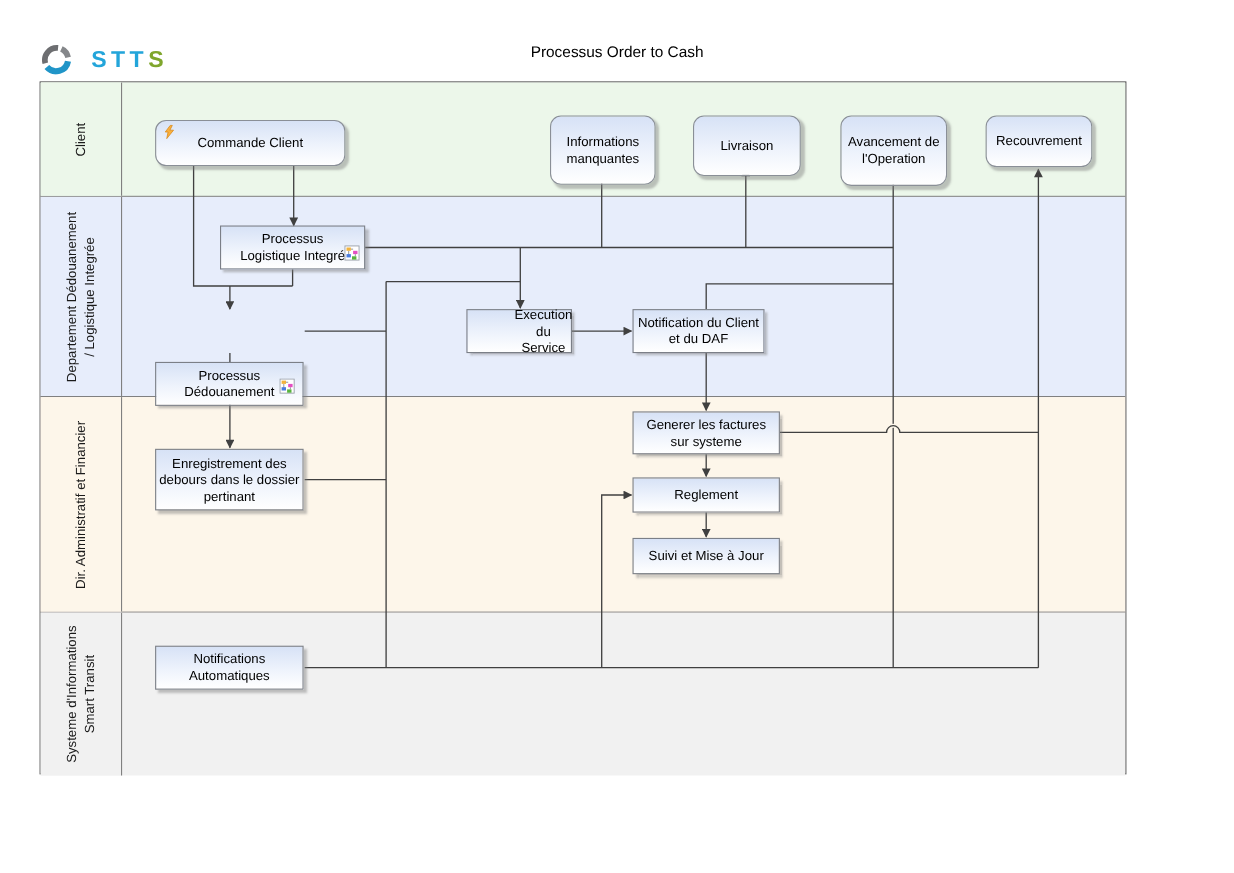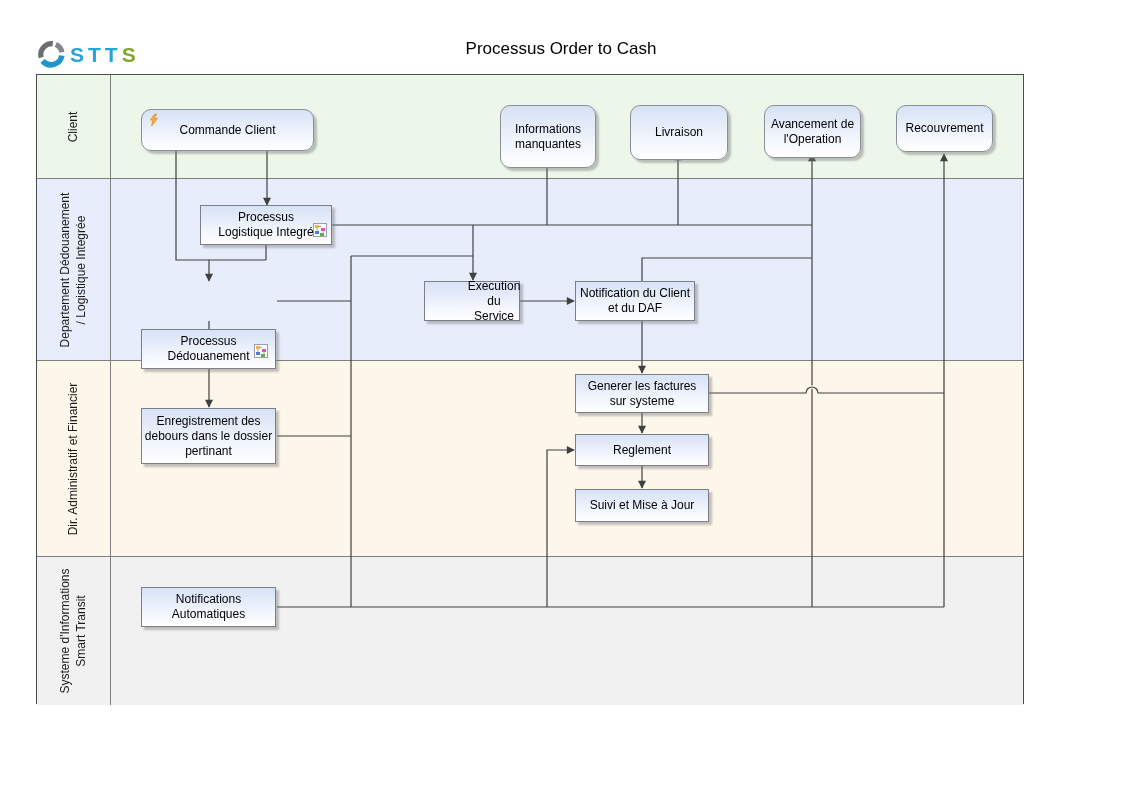--- a/index.html
+++ b/index.html
@@ -1,26 +1,26 @@
 <!DOCTYPE html>
 <html><head>
 <meta charset="utf-8">
 <style>
   html,body{margin:0;padding:0;background:#ffffff;}
   #canvas{position:relative;width:1122px;height:794px;background:#ffffff;
           font-family:"Liberation Sans",sans-serif;color:#111;overflow:hidden;}
 
   
-  #logo{position:absolute;left:38px;top:41px;display:flex;align-items:center;gap:5px;}
+  #logo{position:absolute;left:38px;top:41px;display:flex;align-items:center;gap:18px;}
   #logo .mark{width:27px;height:27px;}
   #logo .word{font-size:21px;font-weight:bold;letter-spacing:4px;line-height:27px;}
   #logo .blue{color:#23a5da;}
   #logo .green{color:#7fa62c;}
   #title{position:absolute;left:0;top:39px;width:1122px;text-align:center;
-         font-size:17px;color:#000;}
+         font-size:14px;color:#000;}
 
   
   #frame{position:absolute;left:36px;top:74px;width:988px;height:630px;
          border:1px solid #4a4a4a;box-sizing:border-box;}
   .lane{position:absolute;left:0;width:100%;box-sizing:border-box;border-bottom:1px solid #808080;}
   .lane:last-child{border-bottom:none;}
   .lane .labelcell{position:absolute;left:0;top:0;width:74px;height:100%;
                    border-right:1px solid #808080;box-sizing:border-box;position:relative;}
   .vlabel{position:absolute;transform:rotate(-90deg);display:flex;flex-direction:column;
           align-items:center;justify-content:center;text-align:center;
@@ -129,21 +129,21 @@
   </div>
 
   <div class="node rounded" style="left:500px;top:105px;width:96px;height:63px;">
     <span class="node-label">Informations manquantes</span>
   </div>
 
   <div class="node rounded" style="left:630px;top:105px;width:98px;height:55px;">
     <span class="node-label">Livraison</span>
   </div>
 
-  <div class="node rounded" style="left:764px;top:105px;width:97px;height:53px;">
+  <div class="node rounded" style="left:764px;top:105px;width:97px;height:64px;">
     <span class="node-label">Avancement de l'Operation</span>
   </div>
 
   <div class="node rounded" style="left:896px;top:105px;width:97px;height:47px;">
     <span class="node-label">Recouvrement</span>
   </div>
 
   <div class="node narrow" style="left:200px;top:205px;width:132px;height:40px;">
     <span class="node-label">Processus Logistique Integré</span>
     <svg class="sub-icon-logistique" width="14" height="14" viewBox="0 0 14 14">

